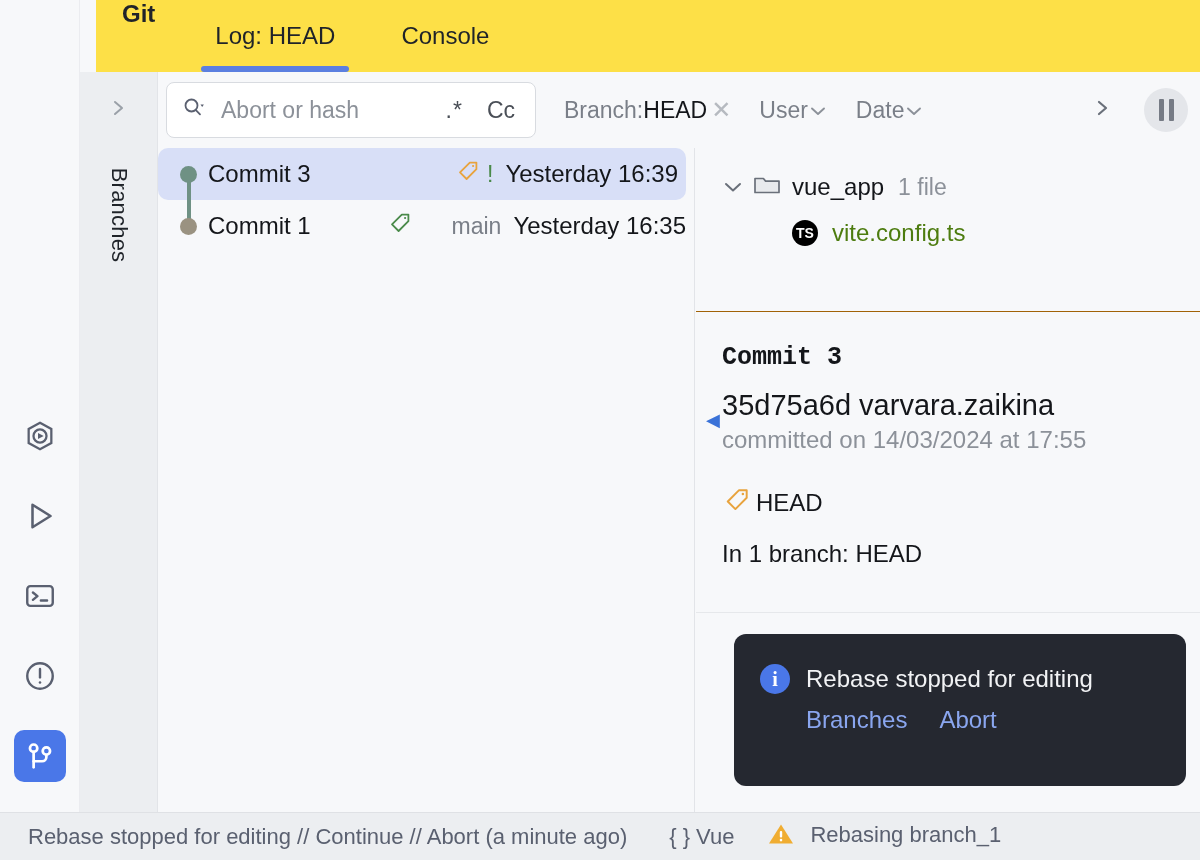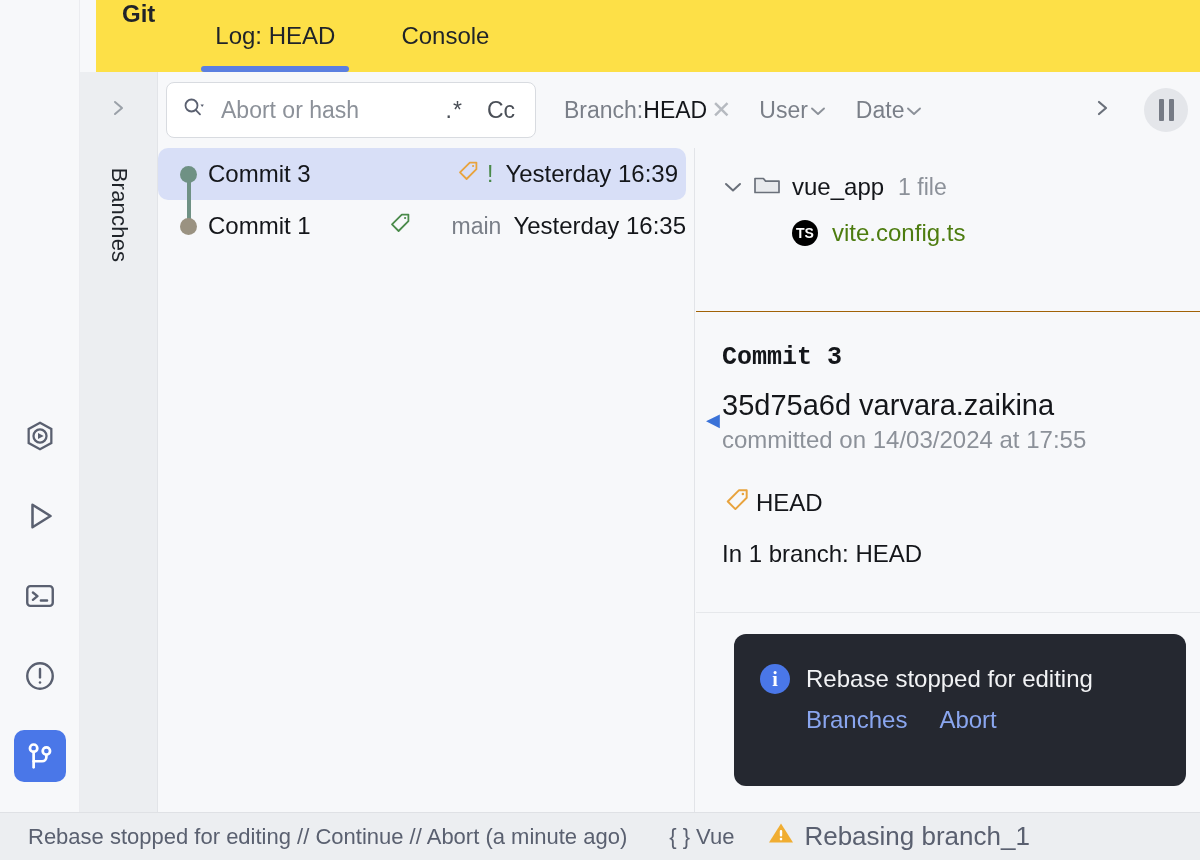--- a/index.html
+++ b/index.html
@@ -251,22 +251,22 @@
     display: flex; align-items: center;
   }
   .status-msg {
     font-size: 22px; color: #5a6070; margin-left: 28px; white-space: nowrap;
   }
   .status-vue {
     font-size: 22px; color: #5a6070; margin-left: 42px;
     display: flex; align-items: center; gap: 6px; white-space: nowrap;
   }
   .status-rebase {
-    font-size: 26px; color: #5a6070; margin-left: 34px;
-    display: flex; gap: 10px; white-space: nowrap;
+    font-size: 22px; color: #5a6070; margin-left: 34px;
+    display: flex; gap: 16px; white-space: nowrap;
   }
 </style>
 </head>
 <body>
 
 <div id="app">
 
   <div class="activity-bar">
     <div class="activity-icons">
       <div class="act-btn">

